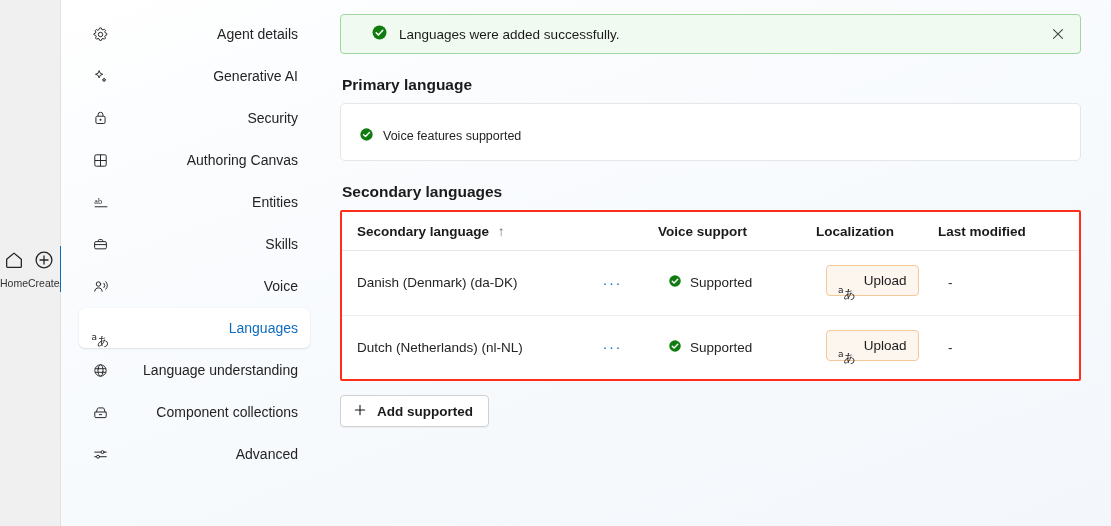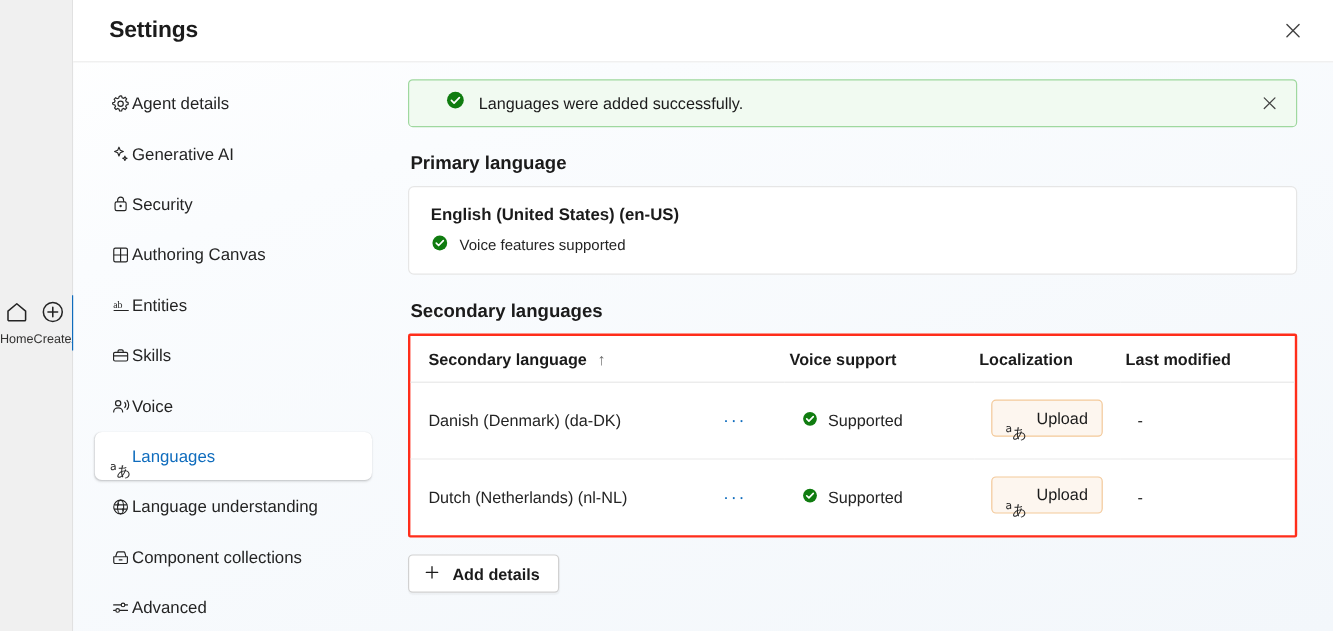--- a/index.html
+++ b/index.html
@@ -84,27 +84,28 @@
   .settings-nav {
     width: 263px; flex: 0 0 263px;
     padding: 14px 14px 0 18px;
     display: flex; flex-direction: column;
     gap: 2px;
     overflow: hidden;
   }
   .nav-item {
     height: 40px;
     display: flex; align-items: center;
-    gap: 0;
+    gap: 13px;
     padding: 0 12px;
     border-radius: 6px;
     cursor: pointer;
     font-size: 14px;
     color: #242424;
     position: relative;
+    justify-content: space-between;
   }
   .nav-item.selected {
     background: #ffffff;
     box-shadow: 0 1px 2px rgba(0,0,0,0.10), 0 0 1px rgba(0,0,0,0.10);
     color: #0f6cbd;
     font-weight: normal;
   }
   .nav-ico {
     width: 19px; height: 19px; flex: 0 0 19px;
     display: flex; align-items: center; justify-content: center;
@@ -270,28 +271,20 @@
       <span class="ri-label">Library</span>
     </div>
 
     <div class="rail-dots">
       <span>•••</span>
     </div>
   </div>
 
   <div class="panel">
 
-    <div class="panel-header">
-      <div class="panel-title">Settings</div>
-      <div class="close-x">
-        <svg width="15" height="15" viewBox="0 0 16 16" fill="none" stroke="currentColor" stroke-width="1.25" stroke-linecap="round">
-          <path d="M2.6 2.6 13.4 13.4M13.4 2.6 2.6 13.4"></path>
-        </svg>
-      </div>
-    </div>
 
     <div class="panel-body">
 
       <div class="settings-nav">
 
         <div class="nav-item">
           <span class="nav-ico">
             <svg width="17" height="17" viewBox="0 0 20 20" fill="none" stroke="currentColor" stroke-width="1.15">
               <circle cx="10" cy="10" r="2.6"></circle>
               <path d="M10 2.2l1 .12.5 1.7 1.5.62 1.5-.95.72.72.72.72-.95 1.5.62 1.5 1.7.5.12 1 -.12 1-1.7.5-.62 1.5.95 1.5-1.44 1.44-1.5-.95-1.5.62-.5 1.7-1 .12-1-.12-.5-1.7-1.5-.62-1.5.95-1.44-1.44.95-1.5-.62-1.5-1.7-.5L2.2 10l.12-1 1.7-.5.62-1.5-.95-1.5L5.13 4.06l1.5.95 1.5-.62.5-1.7z"></path>
@@ -419,21 +412,20 @@
           <span class="banner-close">
             <svg width="14" height="14" viewBox="0 0 16 16" fill="none" stroke="currentColor" stroke-width="1.2" stroke-linecap="round">
               <path d="M2.9 2.9 13.1 13.1M13.1 2.9 2.9 13.1"></path>
             </svg>
           </span>
         </div>
 
         
         <div class="section-title">Primary language</div>
         <div class="primary-card">
-          <div class="primary-name">English (United States) (en-US)</div>
           <div class="primary-voice">
             <span>
               <svg width="15" height="15" viewBox="0 0 20 20">
                 <circle cx="10" cy="10" r="8.2" fill="#107c10"></circle>
                 <path d="M6.1 10.2l2.6 2.6 5.2-5.4" fill="none" stroke="#ffffff" stroke-width="1.9" stroke-linecap="round" stroke-linejoin="round"></path>
               </svg>
             </span>
             <span>Voice features supported</span>
           </div>
         </div>
@@ -511,19 +503,19 @@
             </tbody>
           </table>
         </div>
 
         <button class="add-btn">
           <span>
             <svg width="14" height="14" viewBox="0 0 16 16" fill="none" stroke="currentColor" stroke-width="1.25" stroke-linecap="round">
               <path d="M8 2.6v10.8M2.6 8h10.8"></path>
             </svg>
           </span>
-          <span>Add details</span>
+          <span>Add supported</span>
         </button>
 
       </div>
     </div>
   </div>
 </div>
 
 </body></html>

